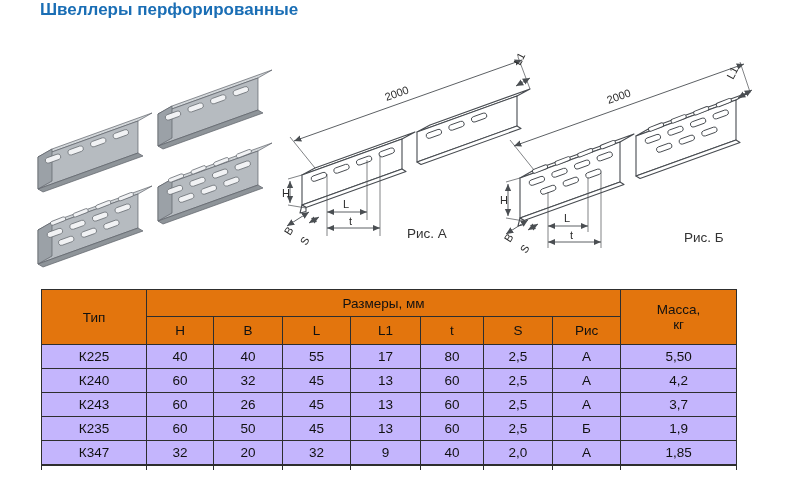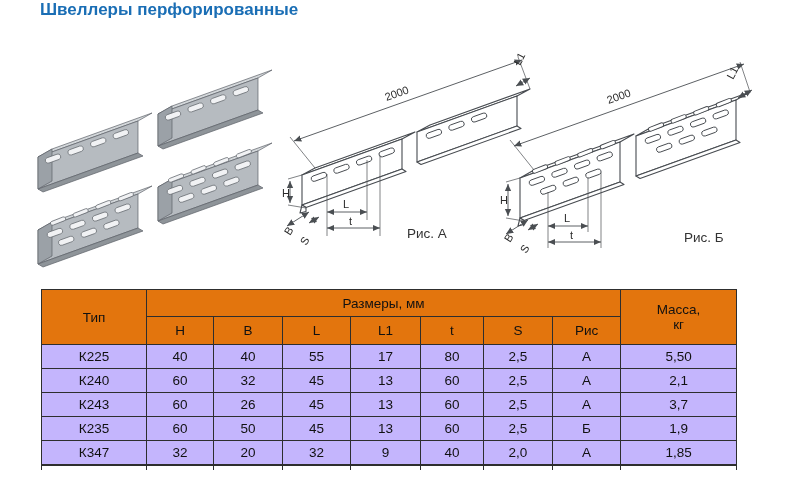--- a/index.html
+++ b/index.html
@@ -398,21 +398,21 @@
   </tr>
   <tr class="dr">
     <td>К240</td>
     <td>60</td>
     <td>32</td>
     <td>45</td>
     <td>13</td>
     <td>60</td>
     <td>2,5</td>
     <td>А</td>
-    <td>2,1</td>
+    <td>4,2</td>
   </tr>
   <tr class="dr">
     <td>К243</td>
     <td>60</td>
     <td>26</td>
     <td>45</td>
     <td>13</td>
     <td>60</td>
     <td>2,5</td>
     <td>А</td>

